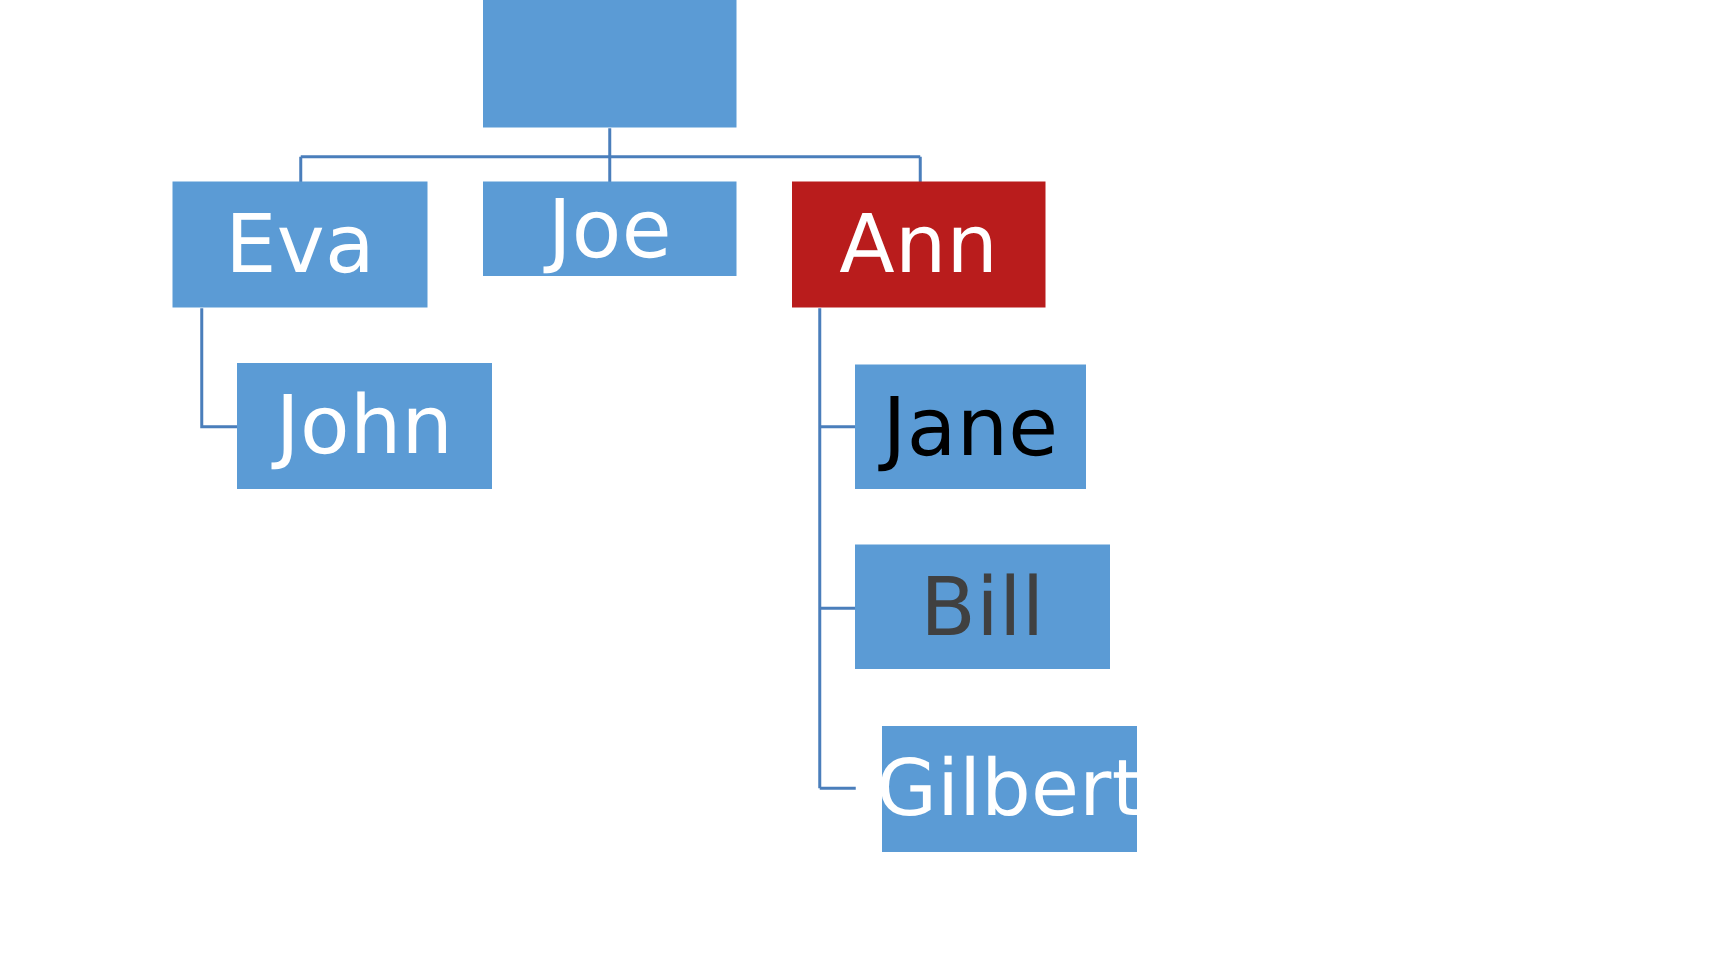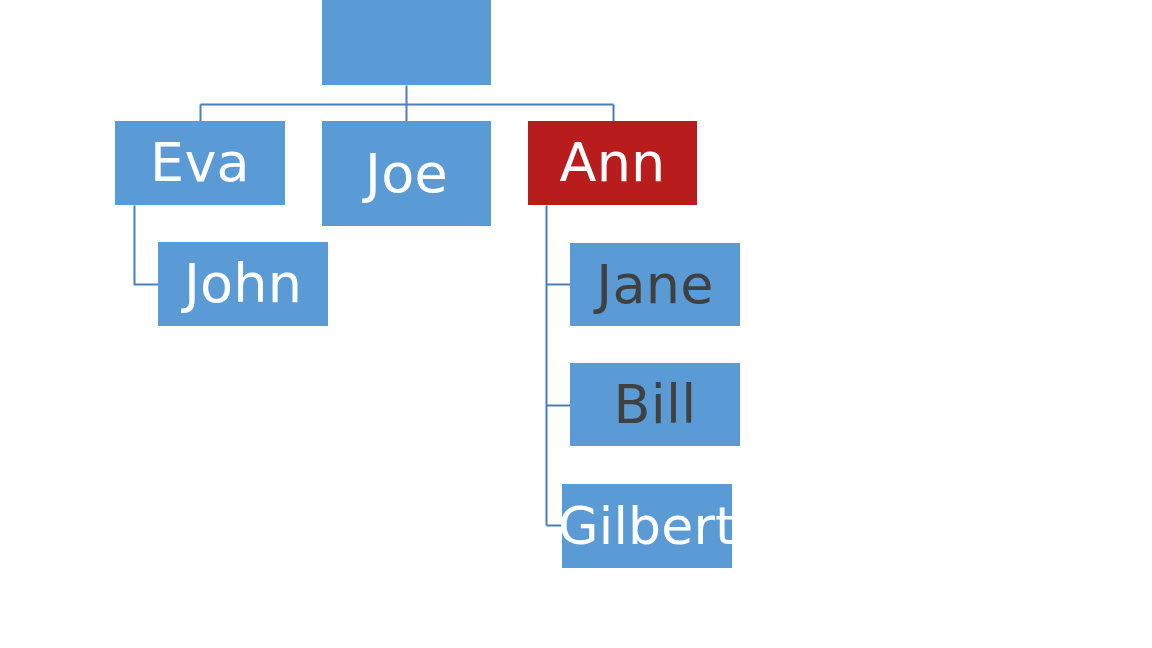--- a/index.html
+++ b/index.html
@@ -62,33 +62,33 @@
       </g>
   </svg>
 
   <div id="node-layer">
       <div class="node" style="left: 322px; top: 0px; width: 169px; height: 85px; background: rgb(91, 155, 213); color: rgb(255, 255, 255); font-size: 54px;">
         <span class="node-label"></span>
       </div>
       <div class="node" style="left: 115px; top: 121px; width: 170px; height: 84px; background: rgb(91, 155, 213); color: rgb(255, 255, 255); font-size: 54px;">
         <span class="node-label">Eva</span>
       </div>
-      <div class="node" style="left: 322px; top: 121px; width: 169px; height: 105px; background: rgb(91, 155, 213); color: rgb(255, 255, 255); font-size: 54px; text-align: right;">
+      <div class="node" style="left: 322px; top: 121px; width: 169px; height: 63px; background: rgb(91, 155, 213); color: rgb(255, 255, 255); font-size: 54px; text-align: right;">
         <span class="node-label">Joe</span>
       </div>
       <div class="node" style="left: 528px; top: 121px; width: 169px; height: 84px; background: #b91c1c; color: rgb(255, 255, 255); font-size: 54px;">
         <span class="node-label">Ann</span>
       </div>
       <div class="node" style="left: 158px; top: 242px; width: 170px; height: 84px; background: rgb(91, 155, 213); color: rgb(255, 255, 255); font-size: 54px;">
         <span class="node-label">John</span>
       </div>
-      <div class="node" style="left: 570px; top: 243px; width: 170px; height: 83px; background: rgb(91, 155, 213); color: #404040; font-size: 54px; justify-content: center;">
+      <div class="node" style="left: 570px; top: 243px; width: 154px; height: 83px; background: rgb(91, 155, 213); color: #000000; font-size: 54px; justify-content: center;">
         <span class="node-label">Jane</span>
       </div>
       <div class="node" style="left: 570px; top: 363px; width: 170px; height: 83px; background: rgb(91, 155, 213); color: #404040; font-size: 54px;">
         <span class="node-label">Bill</span>
       </div>
-      <div class="node" style="left: 562px; top: 484px; width: 170px; height: 84px; background: rgb(91, 155, 213); color: rgb(255, 255, 255); font-size: 52px;">
+      <div class="node" style="left: 588px; top: 484px; width: 170px; height: 84px; background: rgb(91, 155, 213); color: rgb(255, 255, 255); font-size: 52px;">
         <span class="node-label">Gilbert</span>
       </div>
     </div>
 
 </div>
 
 </body></html>

